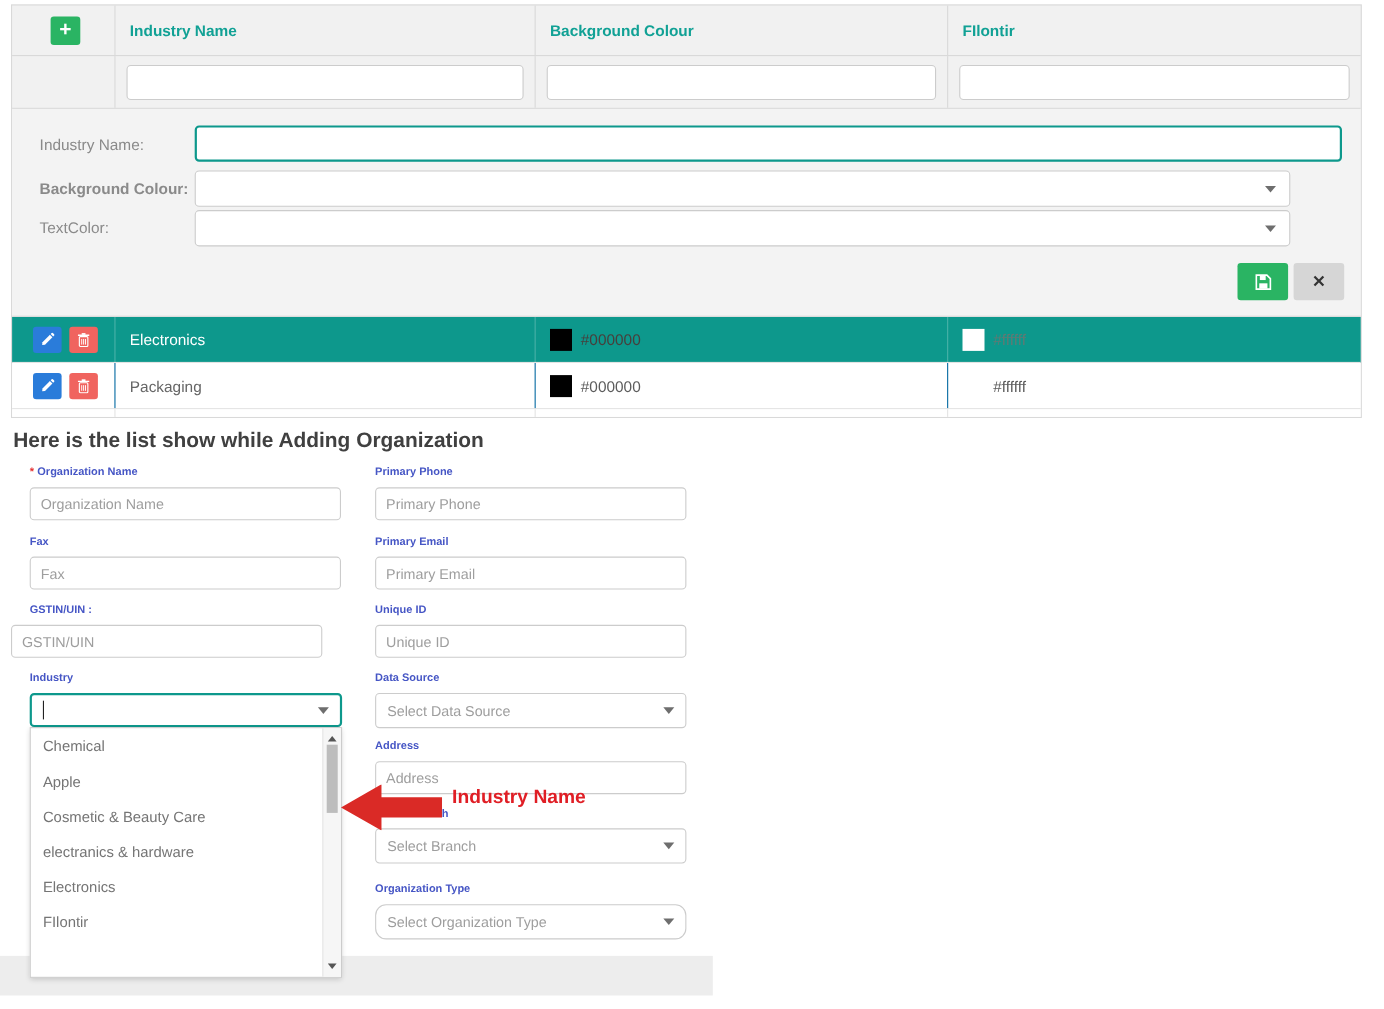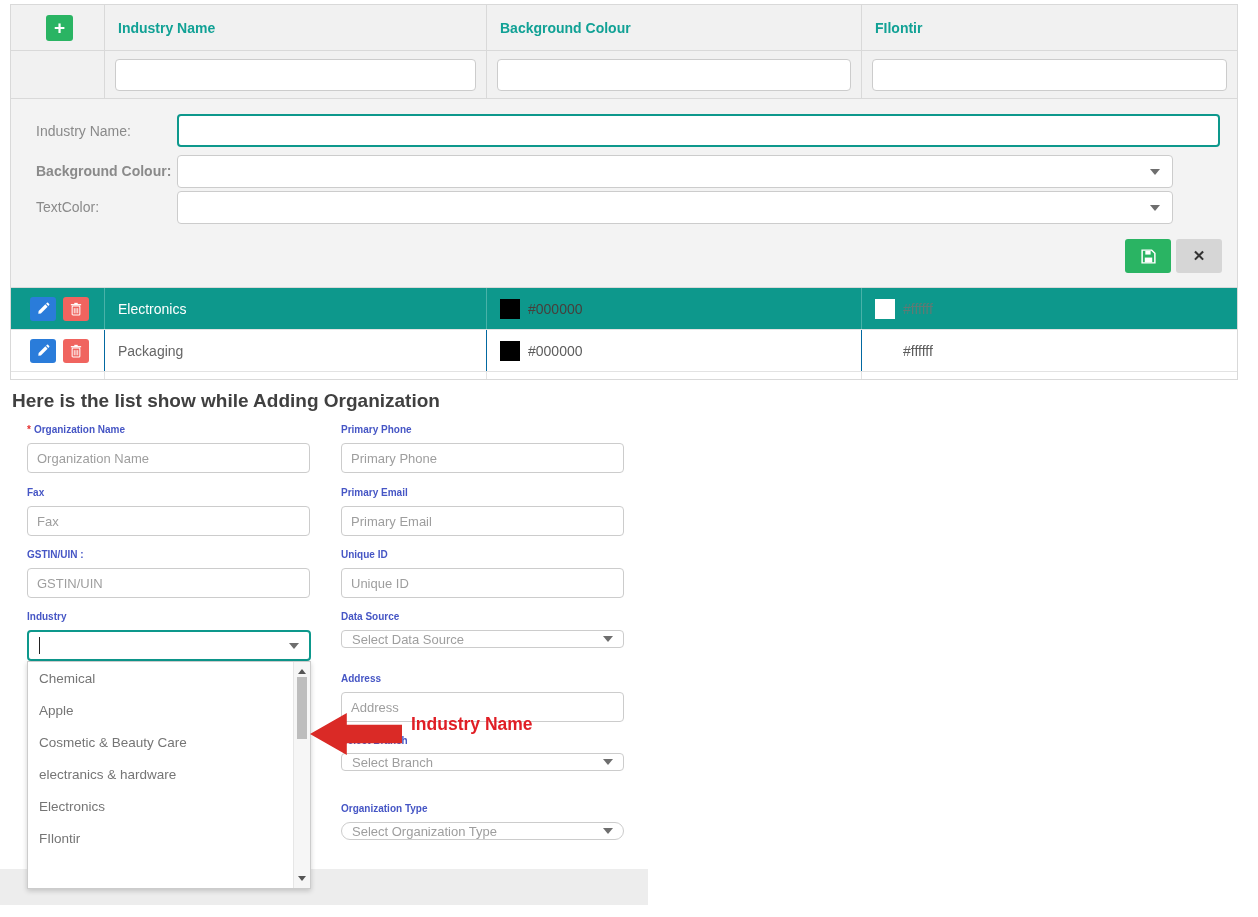--- a/index.html
+++ b/index.html
@@ -58,21 +58,21 @@
   .annot-heading { position:absolute; left:12px; top:390px; font-size:19px; font-weight:bold;
                    color:#404040; }
 
   
   .fld-label { position:absolute; font-size:10px; font-weight:bold; color:#4656c5; }
   .req { color:#e53030; margin-right:3px; }
   .fld-input { position:absolute; width:283px; height:30px; border:1px solid #ccc; border-radius:4px;
                background:#fff; font-size:13px; color:#444; padding:0 9px;
                font-family:"Liberation Sans",sans-serif; }
   input::placeholder { color:#9e9e9e; opacity:1; }
-  .fld-select { position:absolute; width:283px; height:18px; border:1px solid #ccc; border-radius:4px;
+  .fld-select { position:absolute; width:283px; height:32px; border:1px solid #ccc; border-radius:4px;
                 background:#fff; display:flex; align-items:center; padding:0 10px; cursor:pointer; }
   .fld-select .ph { flex:1; font-size:13px; color:#9e9e9e; }
   .combo { position:absolute; left:27px; top:630px; width:284px; height:31px; background:#fff;
            border:2px solid #0d988c; border-radius:4px; display:flex; align-items:center;
            padding:0 10px; cursor:text; }
   .combo .text-cursor { width:1px; height:17px; background:#222; }
   .combo .caret { margin-left:auto; }
 
   
   .ddl { position:absolute; left:27px; top:661px; width:284px; height:228px; background:#fff;
@@ -237,21 +237,21 @@
     <div class="fld-label" style="left:341px; top:424px;">Primary Phone</div>
     <input class="fld-input" style="left: 341px; top: 443px;" placeholder="Primary Phone">
 
     <div class="fld-label" style="left:27px; top:487px;">Fax</div>
     <input class="fld-input" style="left: 27px; top: 506px;" placeholder="Fax">
 
     <div class="fld-label" style="left:341px; top:487px;">Primary Email</div>
     <input class="fld-input" style="left: 341px; top: 506px;" placeholder="Primary Email">
 
     <div class="fld-label" style="left:27px; top:549px;">GSTIN/UIN :</div>
-    <input class="fld-input" style="left: 27px; top: 568px;" placeholder="GSTIN/UIN">
+    <input class="fld-input" style="left: 10px; top: 568px;" placeholder="GSTIN/UIN">
 
     <div class="fld-label" style="left:341px; top:549px;">Unique ID</div>
     <input class="fld-input" style="left: 341px; top: 568px;" placeholder="Unique ID">
 
     <div class="fld-label" style="left:27px; top:611px;">Industry</div>
     <div class="combo">
       <span class="text-cursor"></span>
       <span class="caret"></span>
     </div>
 

